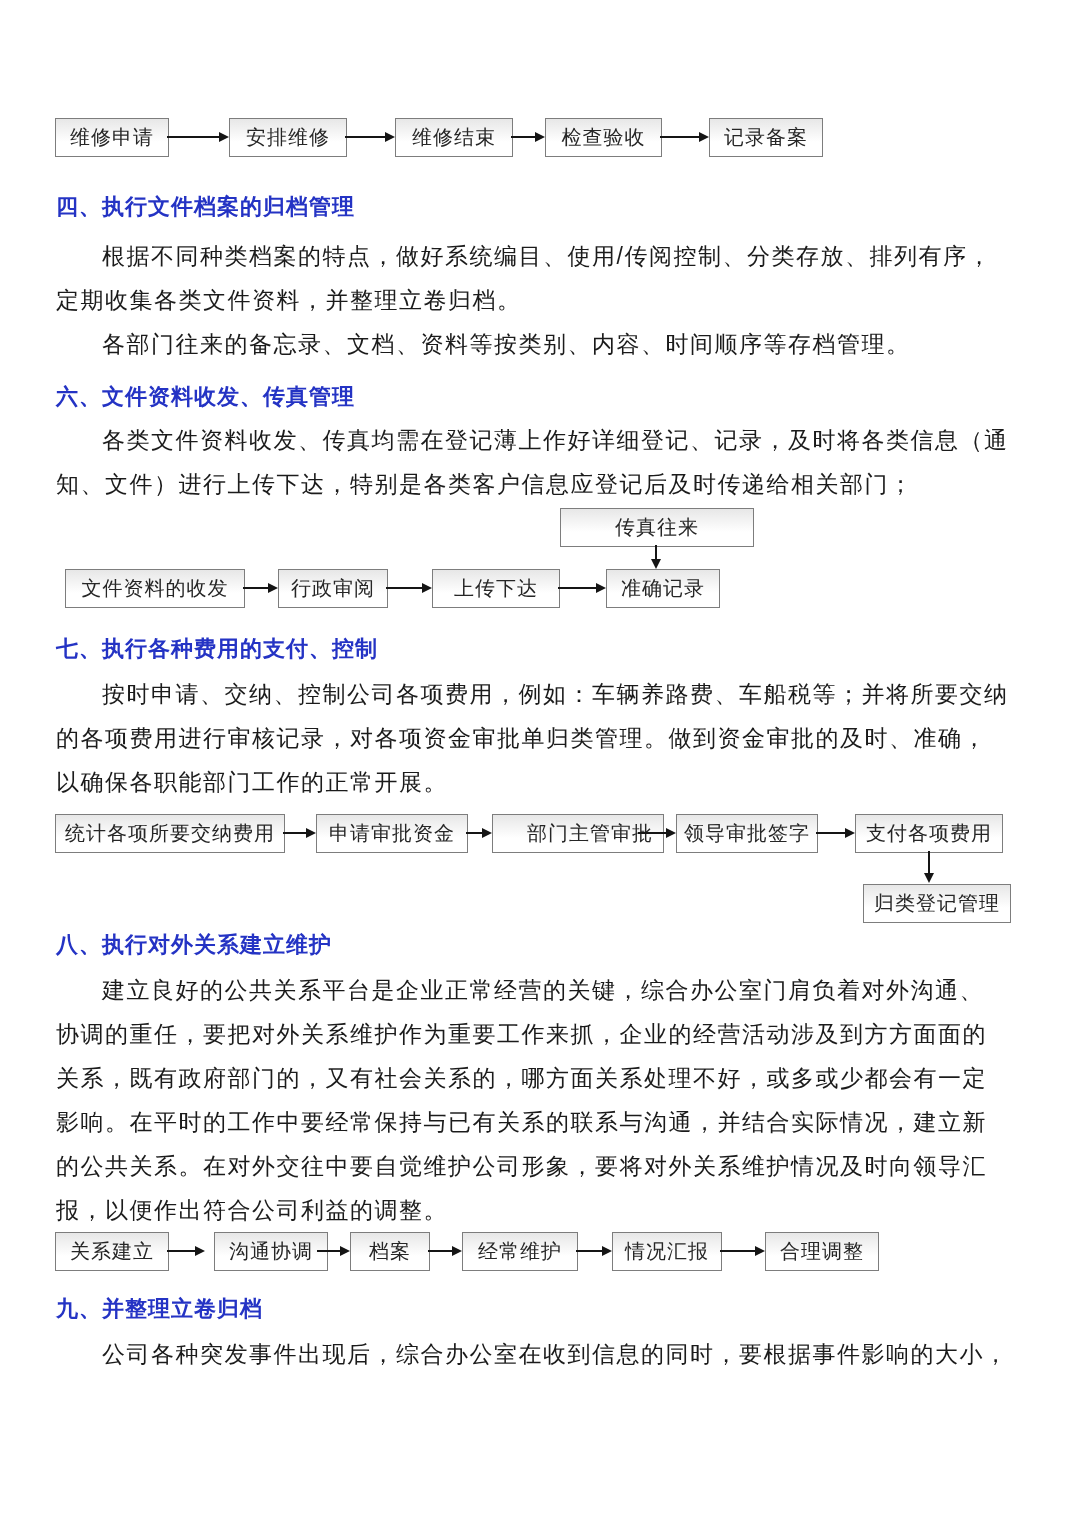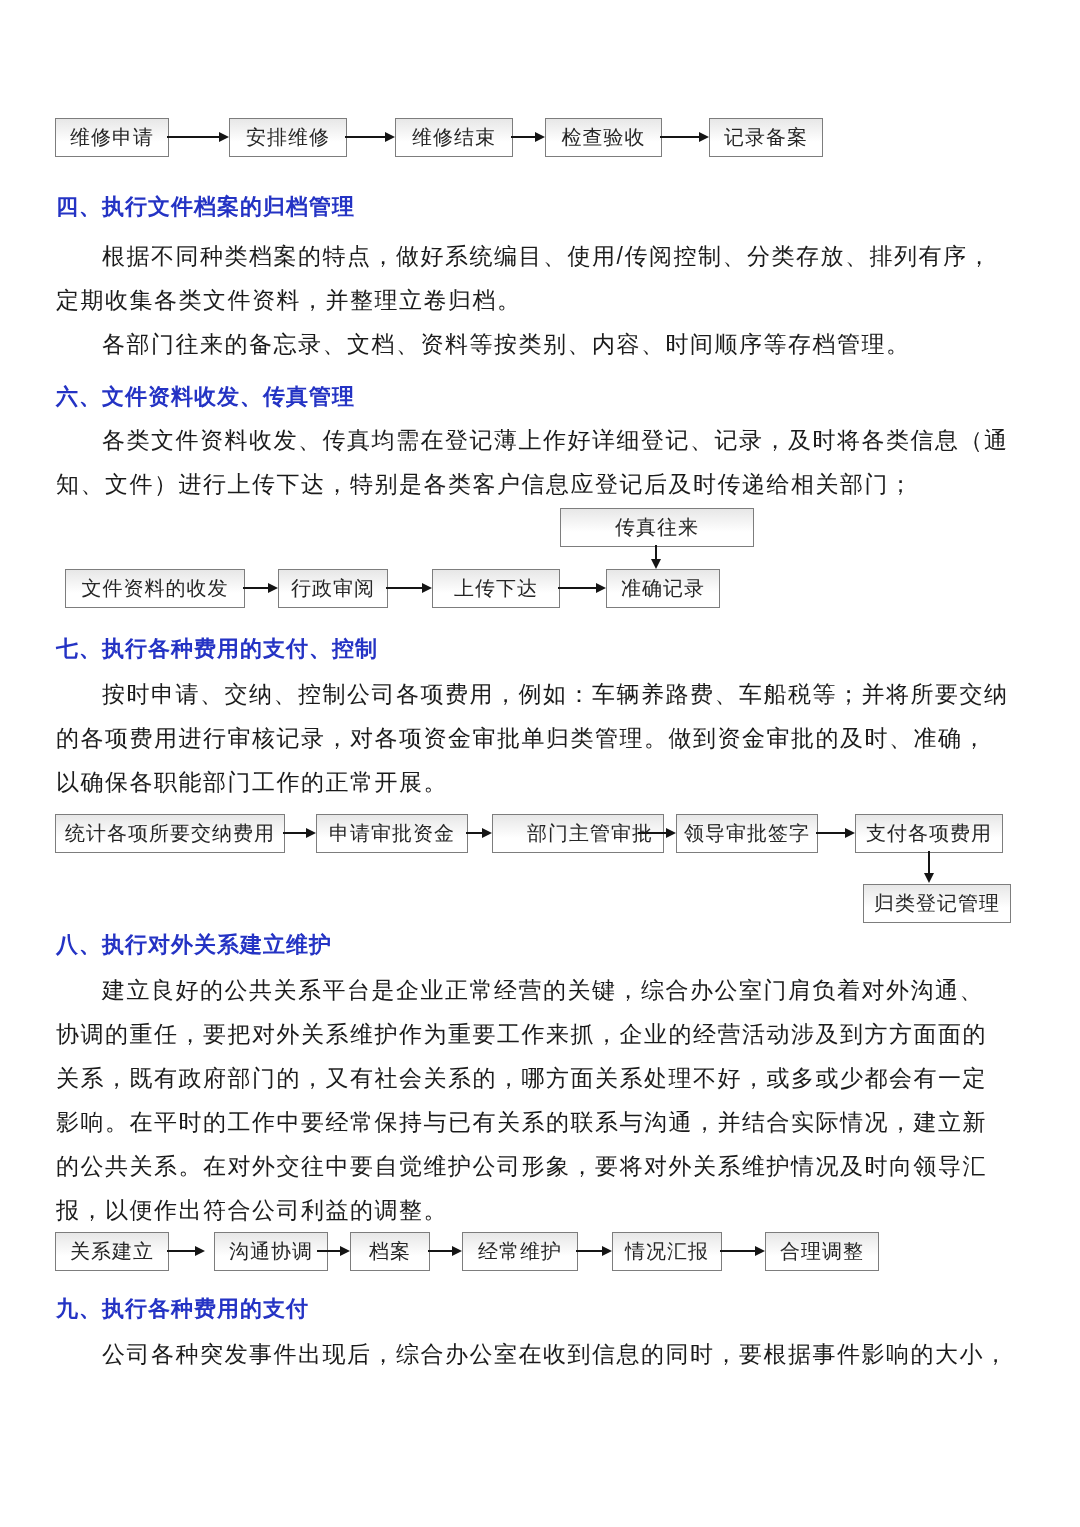--- a/index.html
+++ b/index.html
@@ -123,18 +123,18 @@
     <div class="harrow" style="left:317px;width:31px;"></div>
     <div class="fbox" style="left:350px;width:78px;">档案</div>
     <div class="harrow" style="left:428px;width:32px;"></div>
     <div class="fbox" style="left:462px;width:114px;">经常维护</div>
     <div class="harrow" style="left:576px;width:34px;"></div>
     <div class="fbox" style="left:612px;width:108px;">情况汇报</div>
     <div class="harrow" style="left:720px;width:43px;"></div>
     <div class="fbox" style="left:765px;width:112px;">合理调整</div>
   </div>
 
-  <h2 class="sec" style="margin-top:24px;">九、执行各种费用的支付</h2>
+  <h2 class="sec" style="margin-top:24px;">九、并整理立卷归档</h2>
   <div class="para" style="margin-top:8px;">
     <div class="line indent">公司各种突发事件出现后，综合办公室在收到信息的同时，要根据事件影响的大小，</div>
   </div>
 
 </div>
 
 </body></html>

